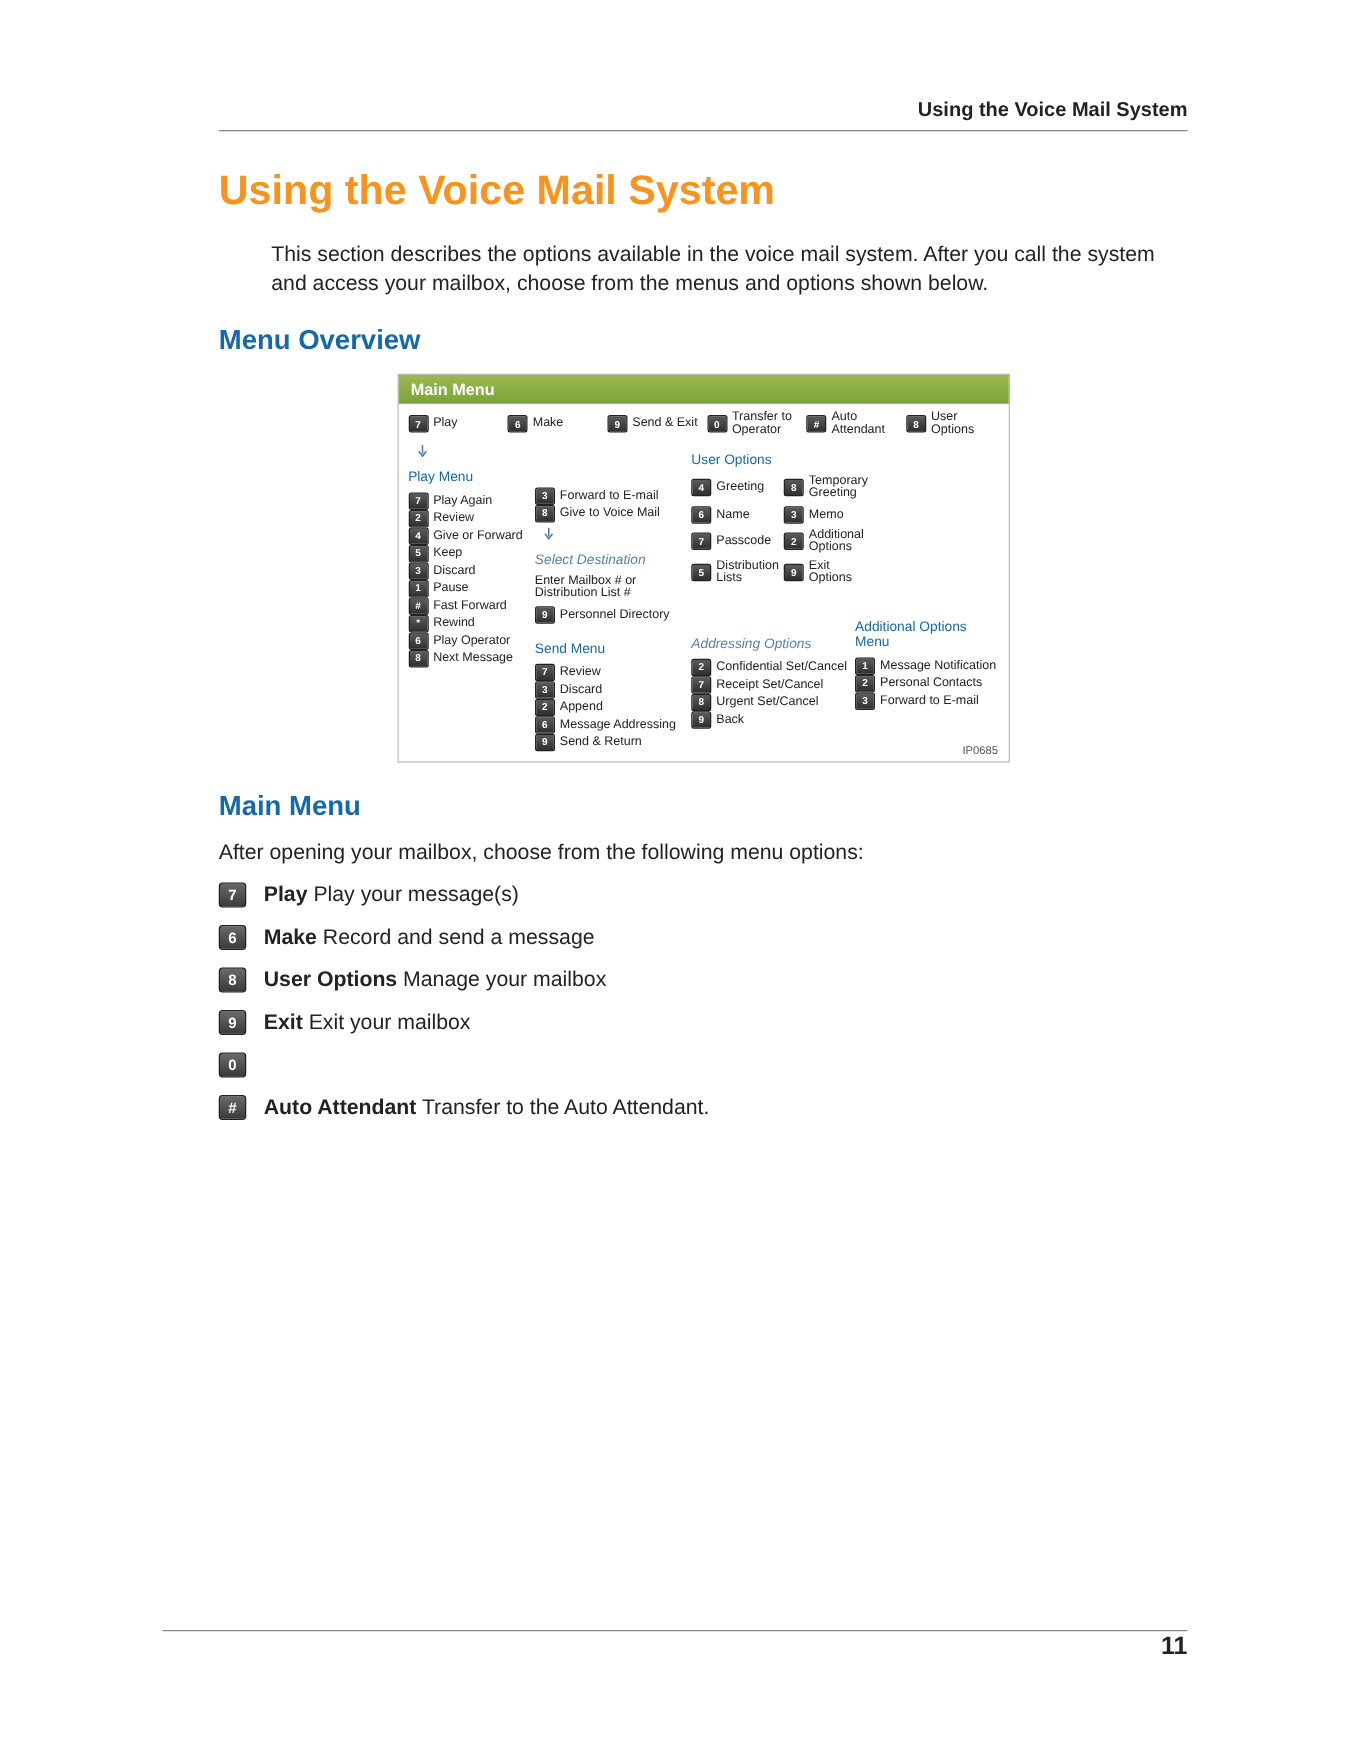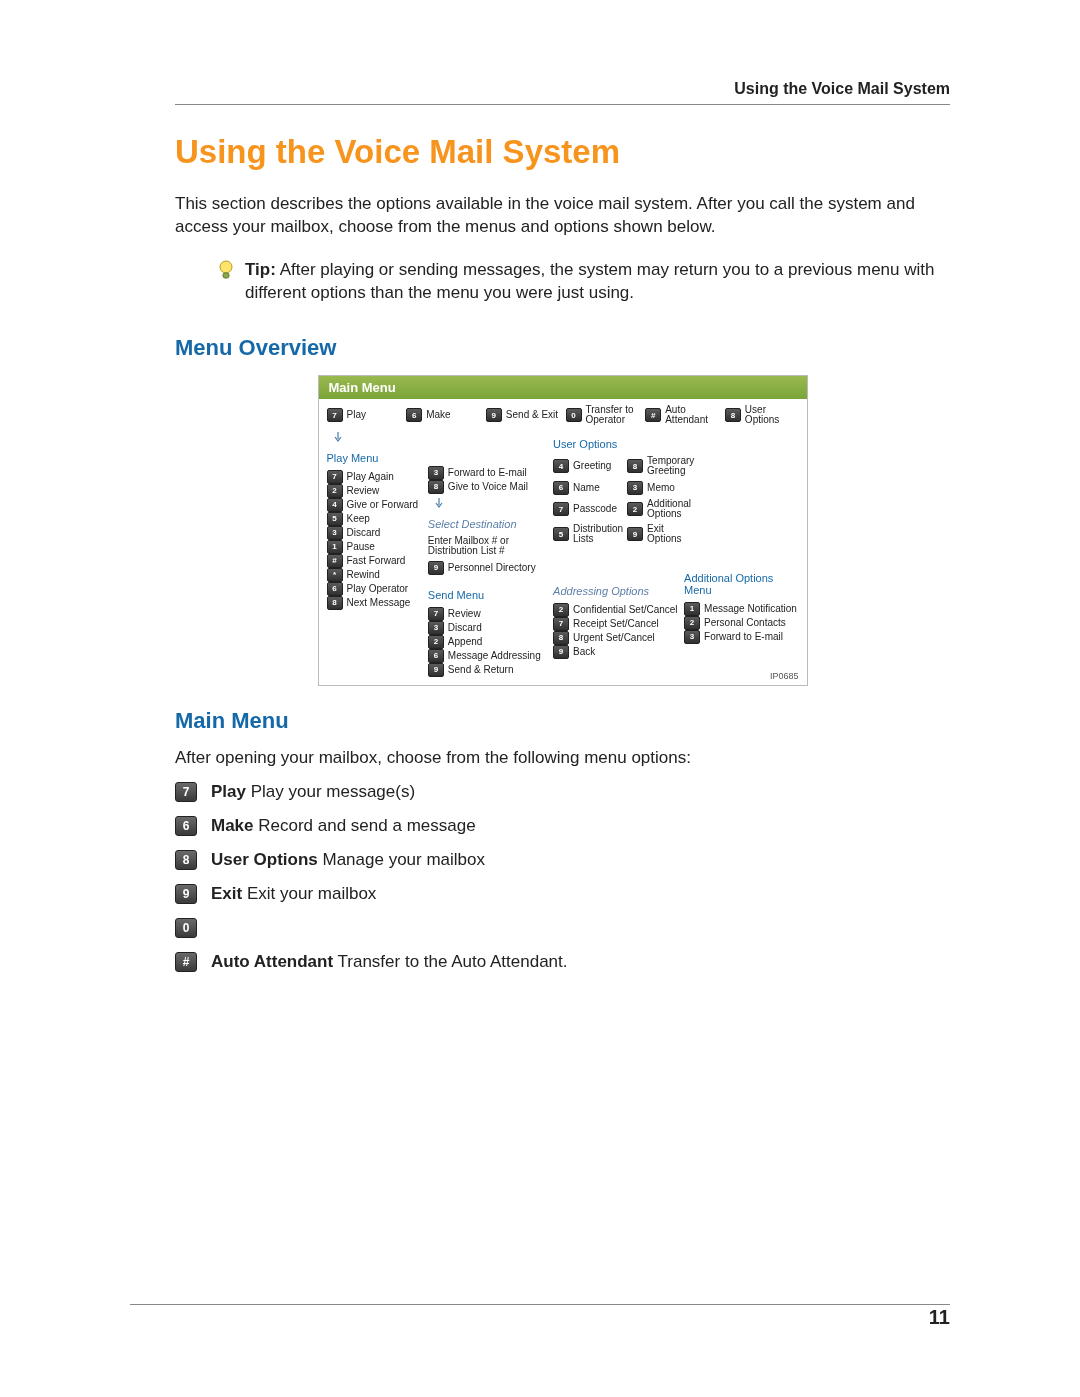--- a/index.html
+++ b/index.html
@@ -1,21 +1,21 @@
 <!DOCTYPE html>
 <html><head>
 <meta charset="utf-8">
 <style>
 *{box-sizing:border-box;margin:0;padding:0}
 body{background:#fff;font-family:Arial,Helvetica,sans-serif;font-size:17px;color:#222;width:1080px;height:1397px;position:relative}
 .page{padding:80px 130px 60px 175px}
 .running-head{text-align:right;font-weight:700;font-size:16px;margin-bottom:6px}
 .hr{border:none;border-top:1px solid #888;margin-bottom:28px}
 h1{color:#f7941d;font-weight:700;font-size:33px;margin-bottom:22px}
-.intro{margin-bottom:20px;line-height:1.35}
+.intro{margin-left:42px;margin-bottom:20px;line-height:1.35}
 .tip-row{display:flex;gap:10px;margin-left:42px;margin-bottom:30px}
 .bulb{display:inline-block;width:18px;height:22px;flex-shrink:0}
 .bulb svg{display:block}
 .tip-text{line-height:1.35}
 .tip-text .tip-label{font-weight:700}
 h2{color:#1669a8;font-size:22px;font-weight:700;margin:18px 0 14px 0}
 .diagram{margin:0 auto 22px;width:490px;border:1px solid #bbb;background:#fff;font-size:10px;position:relative}
 .diag-title{background:linear-gradient(#9ab94f,#7aa438);color:#fff;font-weight:700;font-size:13px;padding:4px 10px}
 .cols{display:flex;gap:6px;padding:6px 8px 8px}
 .col{display:flex;flex-direction:column;gap:4px}
@@ -43,29 +43,20 @@
 </head>
 <body>
 
 <div class="page">
   <div class="running-head">Using the Voice Mail System</div>
   <hr class="hr">
 
   <h1>Using the Voice Mail System</h1>
   <p class="intro">This section describes the options available in the voice mail system. After you call the system and access your mailbox, choose from the menus and options shown below.</p>
 
-  <div class="tip-row">
-    <span class="bulb">
-      <svg viewBox="0 0 18 22">
-          <ellipse cx="9" cy="8" rx="6" ry="6" fill="#ffe36b" stroke="#b59a1f"></ellipse>
-          <rect x="6" y="14" width="6" height="5" rx="2" fill="#8aa84a" stroke="#5f7a2e"></rect>
-        </svg>
-    </span>
-    <p class="tip-text"><span class="tip-label">Tip:</span><span> After playing or sending messages, the system may return you to a previous menu with different options than the menu you were just using.</span></p>
-  </div>
 
   <h2>Menu Overview</h2>
 
   <div class="diagram">
     <div class="diag-title">Main Menu</div>
     <div class="toprow" id="toprow">
         <div class="mrow">
           <div class="key">7</div>
           <div class="mlabel">Play</div>
         </div>

